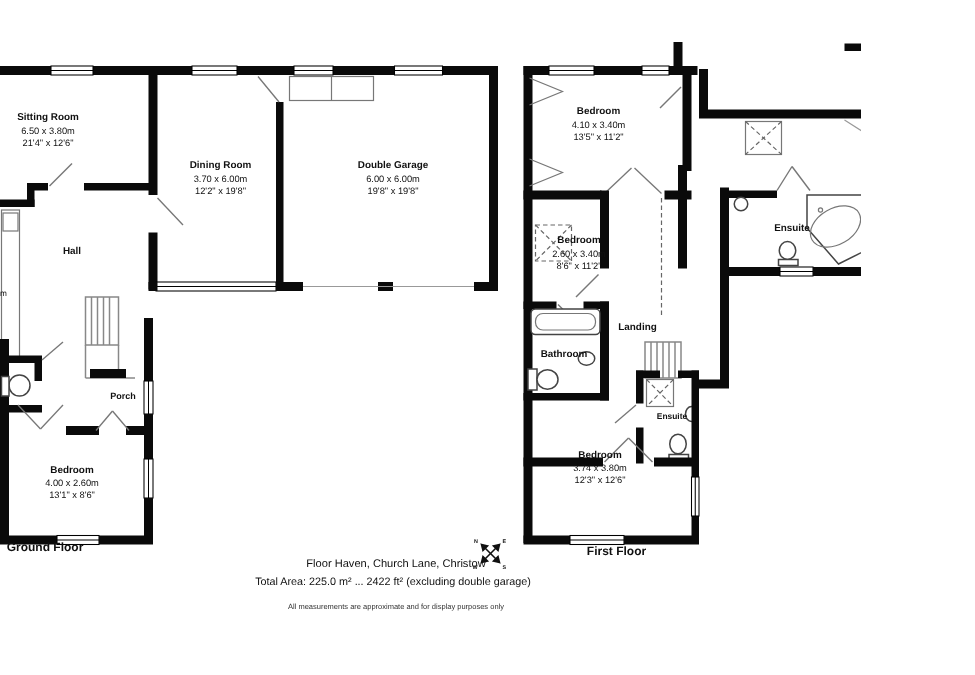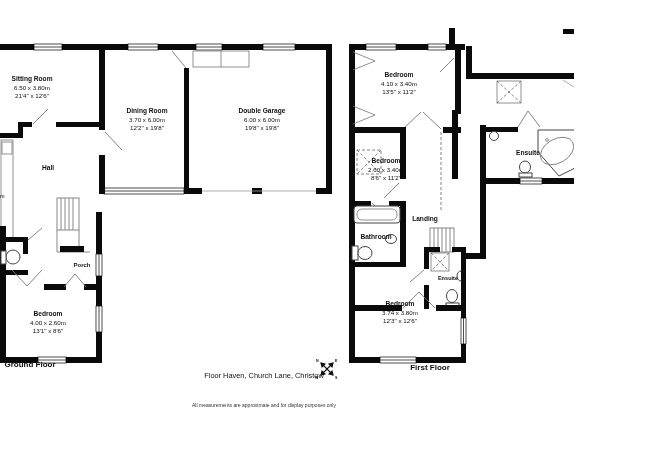--- a/index.html
+++ b/index.html
@@ -355,18 +355,19 @@
     <div class="rdim">10.00 x 4.00m</div>
     <div class="rdim">32'10" x 13'2"</div>
   </div>
 
   <div class="room-label" style="left:400px;top:300px">
     <div class="rname">Bedroom</div>
     <div class="rdim">3.74 x 3.80m</div>
     <div class="rdim">12'3" x 12'6"</div>
   </div>
 
-  <div class="floor-title" style="left:430px;top:363px">First Floor</div>
+  <div class="floor-title" style="left:411px;top:363px">First Floor</div>
 
   <div class="addr" style="left:264px;top:371px">Floor Haven, Church Lane, Christow</div>
+  <div class="area" style="left:262px;top:383px">Total Area: 225.0 m² ... 2422 ft² (excluding double garage)</div>
   <div class="disclaimer" style="left:264px;top:402px">All measurements are approximate and for display purposes only</div>
 
 </div>
 
 </body></html>

